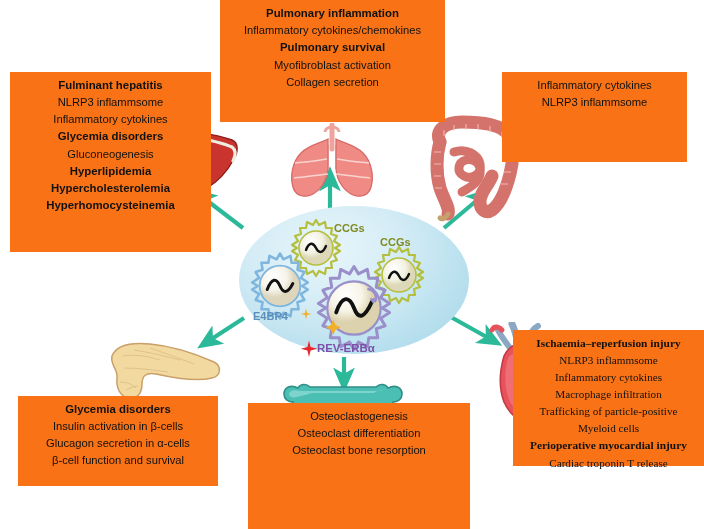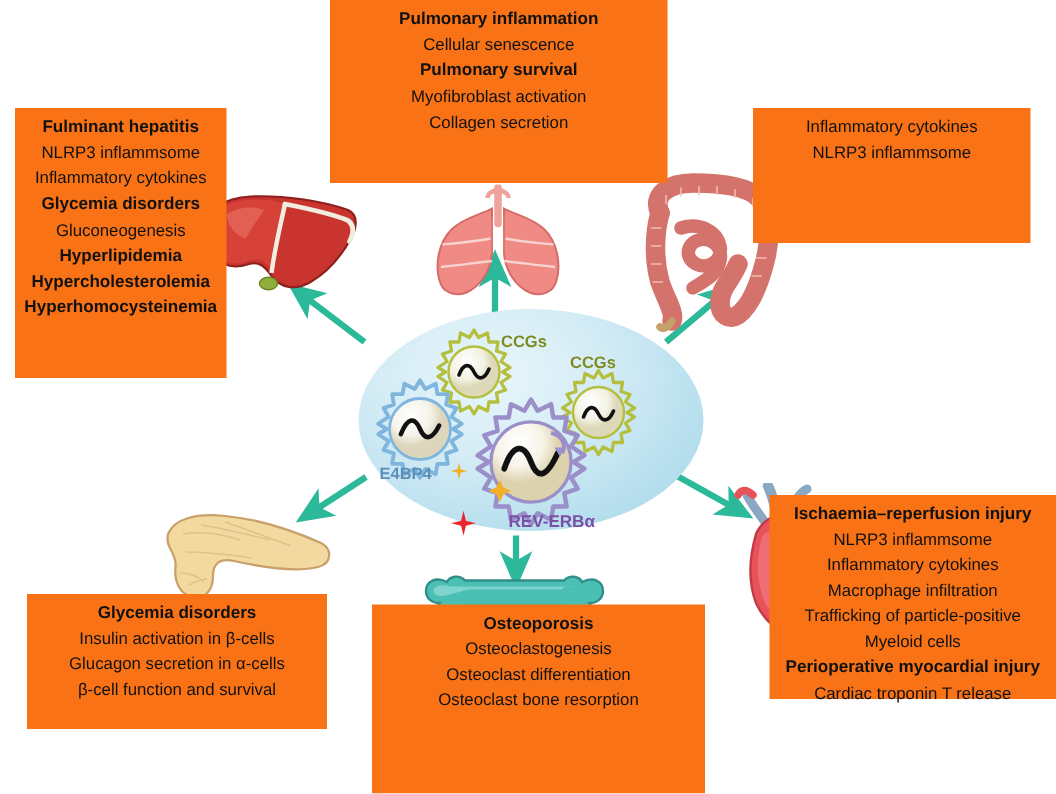--- a/index.html
+++ b/index.html
@@ -7,38 +7,38 @@
        font-family:"Liberation Sans","DejaVu Sans",sans-serif;color:#111;}
   .figure{position:absolute;inset:0;}
 
   
   .box{position:absolute;background:#f97316;box-sizing:border-box;
        padding:5px 6px 6px 6px;text-align:center;line-height:1.52;}
   .box .t{font-size:11.4px;font-weight:700;white-space:nowrap;}
   .box .l{font-size:11.2px;font-weight:400;white-space:nowrap;}
 
   #box-pulmonary{left:220px;top:0px;width:225px;height:122px;}
-  #box-hepatitis{left:10px;top:72px;width:141px;height:180px;}
+  #box-hepatitis{left:10px;top:72px;width:201px;height:180px;}
   #box-colitis{left:502px;top:72px;width:185px;height:90px;}
-  #box-ischaemia{left:513px;top:330px;width:191px;height:136px;}
+  #box-ischaemia{left:513px;top:330px;width:191px;height:136px;font-family:Liberation Serif, serif;}
   #box-osteoporosis{left:248px;top:403px;width:222px;height:126px;}
   #box-glycemia{left:18px;top:396px;width:200px;height:90px;}
 
   
   #core{position:absolute;left:239px;top:206px;width:230px;height:148px;
         border-radius:50%;
         background:radial-gradient(ellipse at 38% 30%, #e8f5fb 0%, #d6edf6 35%, #b7dfee 72%, #a6d4e6 100%);
   }
 
   
   .gear{position:absolute;}
 
   .ccg-lbl{color:#7f8a1e;}
   .e4-lbl{color:#5b8fb9;}
-  .rev-lbl{color:#7b4fa8;margin-left:22px;}
+  .rev-lbl{color:#7b4fa8;}
 
   
   .organ{position:absolute;}
 
   
   .arrow{position:absolute;}
 </style>
 </head>
 <body>
 
@@ -223,21 +223,21 @@
     <path d="M9,0.5 L10.6,7.1 L17.2,8.8 L10.6,10.5 L9,17.1 L7.4,10.5 L0.8,8.8 L7.4,7.1 Z" fill="#e8262b"></path>
   </svg>
   <div class="rev-lbl" style="position:absolute;left:317px;top:342px;font-size:11.4px;font-weight:700;">REV-ERBα</div>
 
   <svg style="position:absolute;left:300px;top:308px;width:12px;height:12px;" viewBox="0 0 12 12">
     <path d="M6,0.5 L7.1,4.9 L11.5,6 L7.1,7.1 L6,11.5 L4.9,7.1 L0.5,6 L4.9,4.9 Z" fill="#f2b02a"></path>
   </svg>
 
   <div class="box" id="box-pulmonary">
       <div class="t">Pulmonary inflammation</div>
-      <div class="l">Cellular senescence</div>
+      <div class="l">Inflammatory cytokines/chemokines</div>
       <div class="t">Pulmonary survival</div>
       <div class="l">Myofibroblast activation</div>
       <div class="l">Collagen secretion</div>
     </div>
   <div class="box" id="box-hepatitis">
       <div class="t">Fulminant hepatitis</div>
       <div class="l">NLRP3 inflammsome</div>
       <div class="l">Inflammatory cytokines</div>
       <div class="t">Glycemia disorders</div>
       <div class="l">Gluconeogenesis</div>
@@ -253,21 +253,20 @@
       <div class="t">Ischaemia–reperfusion injury</div>
       <div class="l">NLRP3 inflammsome</div>
       <div class="l">Inflammatory cytokines</div>
       <div class="l">Macrophage infiltration</div>
       <div class="l">Trafficking of particle-positive</div>
       <div class="l">Myeloid cells</div>
       <div class="t">Perioperative myocardial injury</div>
       <div class="l">Cardiac troponin T release</div>
     </div>
   <div class="box" id="box-osteoporosis">
-      <div class="t">Osteoporosis</div>
       <div class="l">Osteoclastogenesis</div>
       <div class="l">Osteoclast differentiation</div>
       <div class="l">Osteoclast bone resorption</div>
     </div>
   <div class="box" id="box-glycemia">
       <div class="t">Glycemia disorders</div>
       <div class="l">Insulin activation in β-cells</div>
       <div class="l">Glucagon secretion in α-cells</div>
       <div class="l">β-cell function and survival</div>
     </div>

